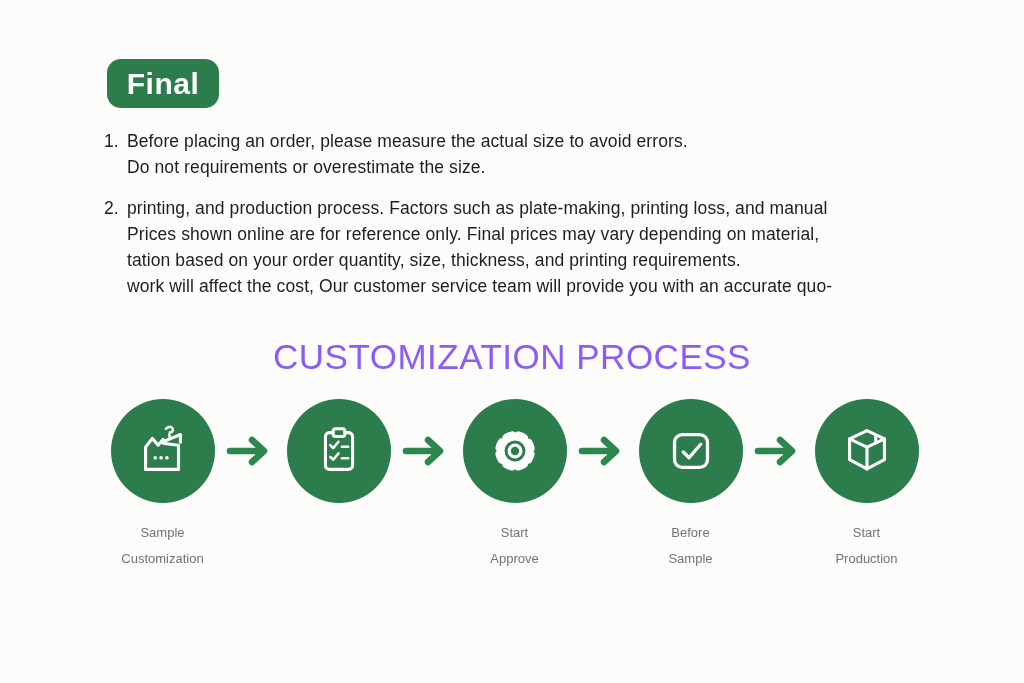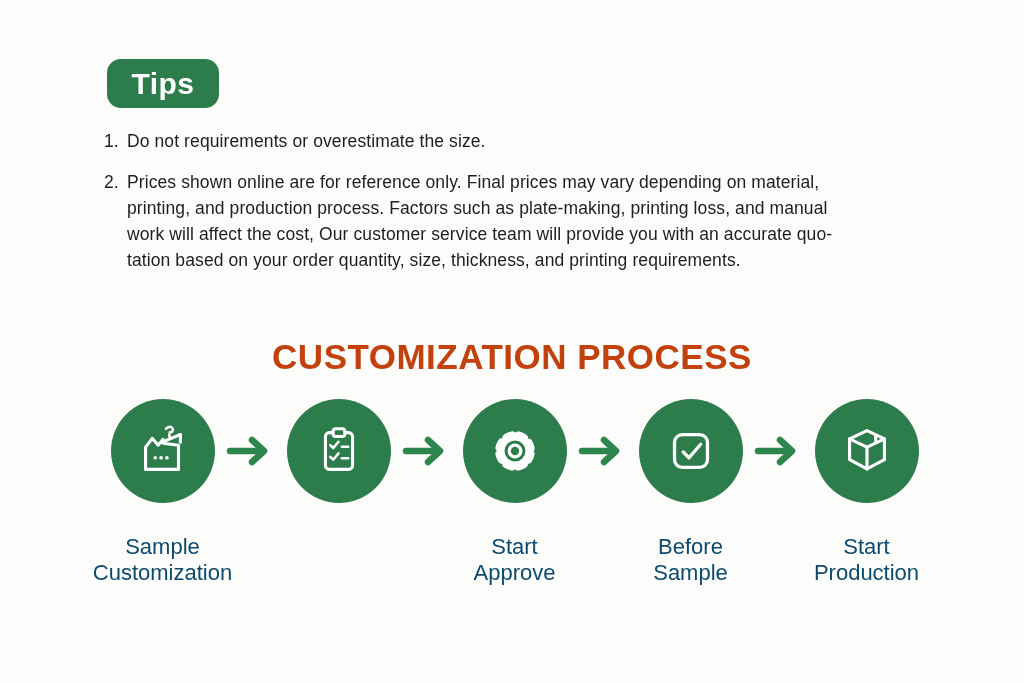--- a/index.html
+++ b/index.html
@@ -13,63 +13,64 @@
     background:#2d7d4c; color:#ffffff; border-radius:14px;
     display:flex; align-items:center; justify-content:center;
     font-size:30px; font-weight:bold; letter-spacing:0.5px;
   }
   .tips-list { position:absolute; left:104px; top:128px; width:820px; color:#1e1e1e; }
   .tip-item { display:flex; margin-bottom:15px; }
   .tip-number { width:23px; flex-shrink:0; font-size:17.5px; line-height:26px; }
   .tip-lines { font-size:17.5px; line-height:26px; letter-spacing:0.1px; }
   .process-title {
     position:absolute; top:337px; left:0; width:100%; text-align:center;
-    color:#c2410c; font-size:35px; font-weight:bold; letter-spacing:0.5px;
+    color:#8b5cf6; font-size:35px; font-weight:normal; letter-spacing:0.5px;
   }
   .process-row {
     position:absolute; top:399px; left:92px; width:846px;
     display:flex; align-items:flex-start;
   }
   .step { width:141px; flex-shrink:0; display:flex; flex-direction:column; align-items:center; }
   .circle {
     width:104px; height:104px; border-radius:50%; background:#2d7d4c;
     display:flex; align-items:center; justify-content:center;
   }
   .circle svg { display:block; }
   .step-label {
-    margin-top:31px; text-align:center; color:#0c4a6e;
-    font-size:22px; line-height:26px;
+    margin-top:17px; text-align:center; color:#737373;
+    font-size:13px; line-height:26px;
   }
   .arrow {
     width:35px; flex-shrink:0; display:flex; justify-content:center;
     margin-top:37px;
   }
   .arrow svg { flex-shrink:0; overflow:visible; }
 </style>
 </head>
 <body>
 
 <div class="page">
 
-  <div class="tips-badge">Tips</div>
+  <div class="tips-badge">Final</div>
 
   <div class="tips-list">
     <div class="tip-item">
       <div class="tip-number">1.</div>
       <div class="tip-lines">
+        <div>Before placing an order, please measure the actual size to avoid errors.</div>
         <div>Do not requirements or overestimate the size.</div>
       </div>
     </div>
     <div class="tip-item">
       <div class="tip-number">2.</div>
       <div class="tip-lines">
+        <div>printing, and production process. Factors such as plate-making, printing loss, and manual</div>
         <div>Prices shown online are for reference only. Final prices may vary depending on material,</div>
-        <div>printing, and production process. Factors such as plate-making, printing loss, and manual</div>
+        <div>tation based on your order quantity, size, thickness, and printing requirements.</div>
         <div>work will affect the cost, Our customer service team will provide you with an accurate quo-</div>
-        <div>tation based on your order quantity, size, thickness, and printing requirements.</div>
       </div>
     </div>
   </div>
 
   <div class="process-title">CUSTOMIZATION PROCESS</div>
 
   <div class="process-row">
 
     <div class="step">
       <div class="circle">

